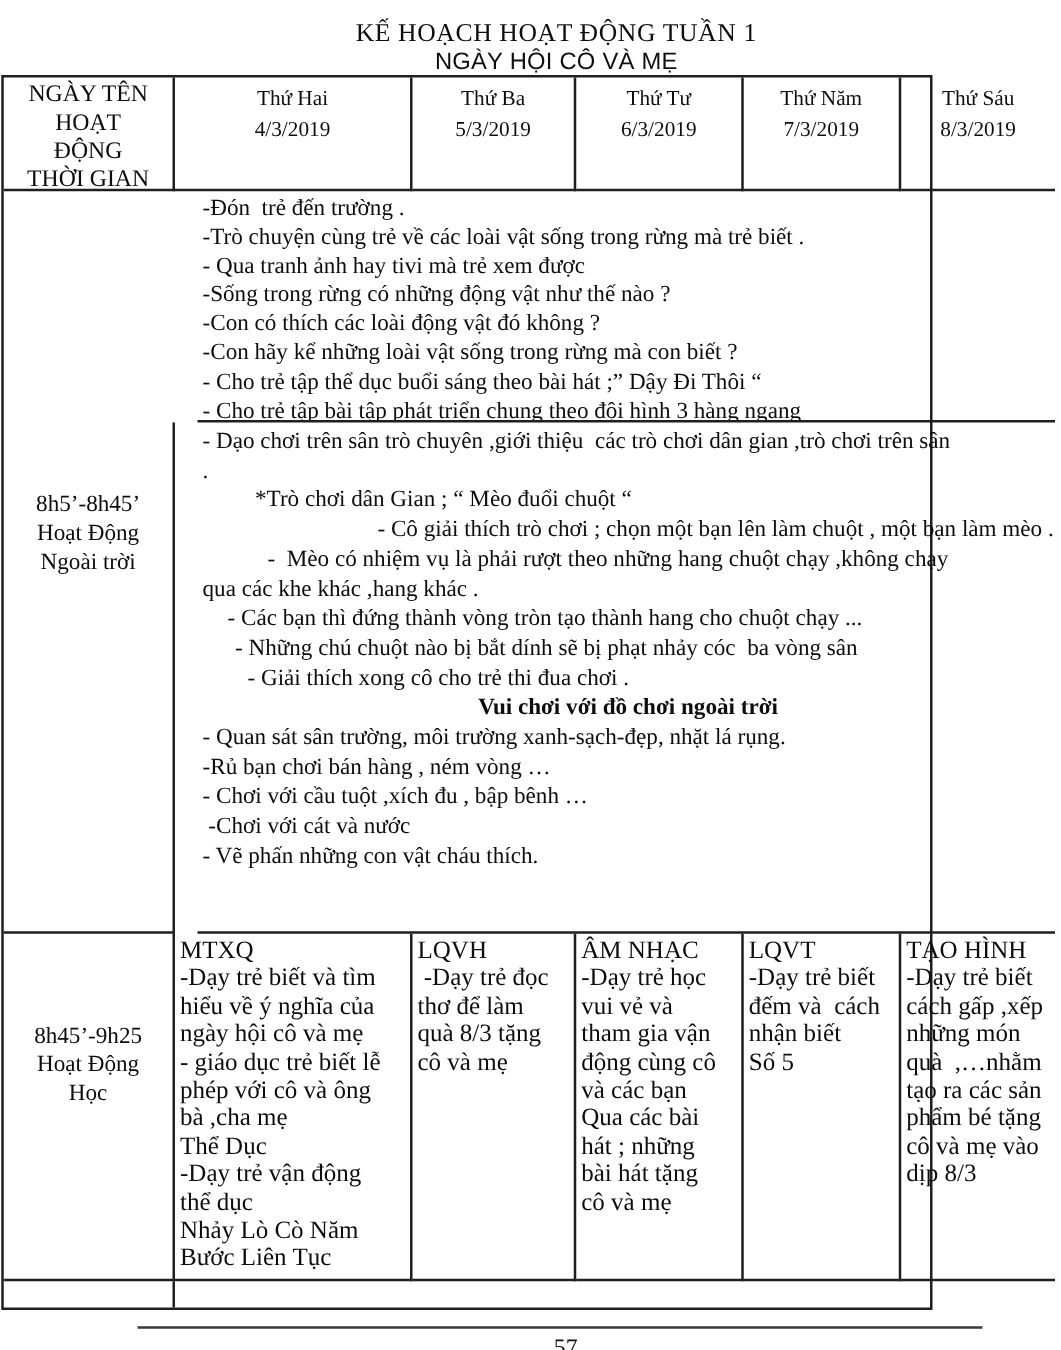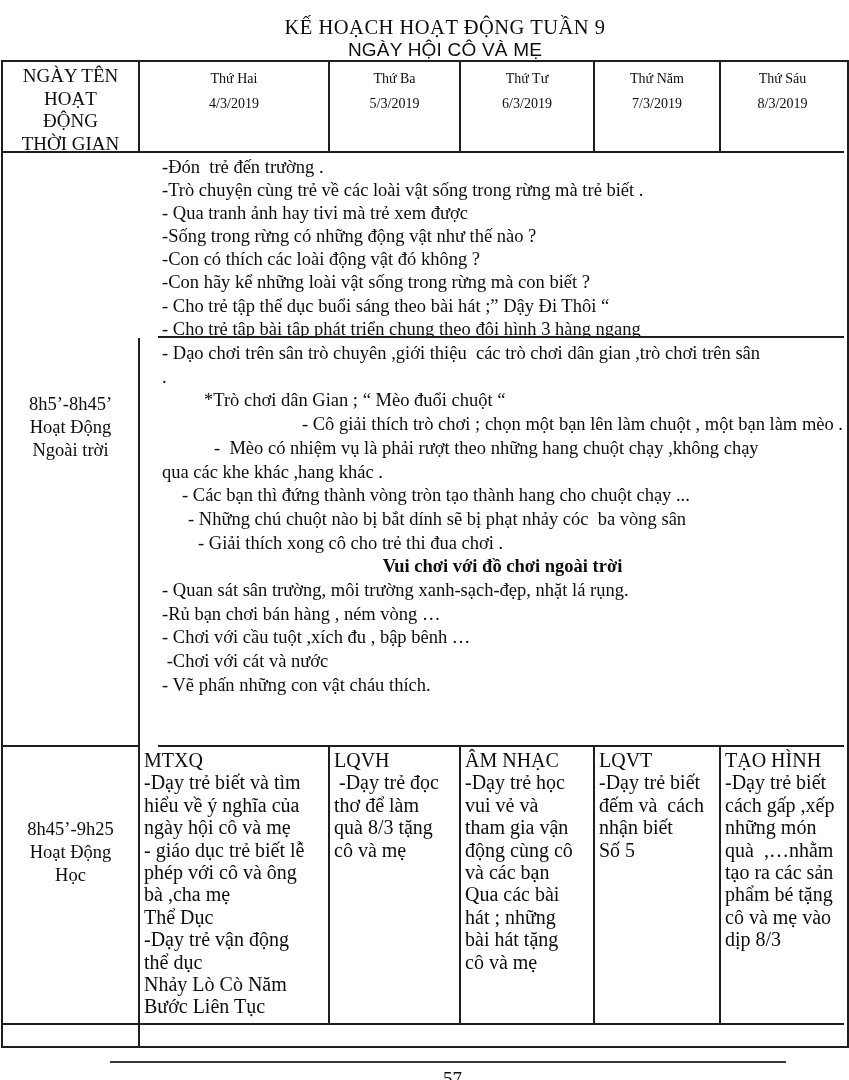--- a/index.html
+++ b/index.html
@@ -19,41 +19,41 @@
   }
   .doc-subtitle{
     position:absolute;top:39px;left:40px;width:810px;
     text-align:center;
     font-family:"Liberation Sans","DejaVu Sans",sans-serif;
     font-size:19px;letter-spacing:0.2px;
     white-space:pre;
   }
   .schedule-table{
     position:absolute;left:1px;top:60px;
-    width:848px;height:988px;
+    width:745px;height:988px;
     box-sizing:border-box;
     border:2px solid #1f1f1f;
     display:grid;
     grid-template-columns:137px 190px 131px 134px 126px 123px;
     grid-template-rows:91px 185px 409px 278px 21px;
     background:#ffffff;
   }
   .cell{
     box-sizing:border-box;
     border-right:2px solid #1f1f1f;
     border-bottom:2px solid #1f1f1f;
     overflow:hidden;
   }
   .cell.last-col{border-right:none;}
   .cell.last-row{border-bottom:none;}
   .corner{
     text-align:center;font-size:19px;line-height:22.5px;padding-top:3px;
   }
   .day{
-    text-align:center;font-size:14px;line-height:25px;padding-top:4px;
+    text-align:center;font-size:17px;line-height:25px;padding-top:4px;
   }
   .time{
     text-align:center;font-size:18.5px;line-height:23px;padding-top:3px;
   }
   .time.r2{padding-top:55px;}
   .time.r3{padding-top:71px;}
   .content{
     font-size:18.5px;line-height:23.1px;
     padding:3px 1px 0 4px;
     margin-left:18px;
@@ -72,21 +72,21 @@
   .page-number{
     position:absolute;top:1068px;left:40px;width:825px;
     text-align:center;font-size:19px;
   }
 </style>
 </head>
 <body>
 
 <div class="page">
 
-  <div class="doc-title">KẾ HOẠCH HOẠT ĐỘNG TUẦN 9</div>
+  <div class="doc-title">KẾ HOẠCH HOẠT ĐỘNG TUẦN 1</div>
   <div class="doc-subtitle">NGÀY HỘI CÔ VÀ MẸ</div>
 
   <div class="schedule-table">
 
     <div class="cell corner">
         <div class="hline">NGÀY TÊN</div>
         <div class="hline">HOẠT</div>
         <div class="hline">ĐỘNG</div>
         <div class="hline">THỜI GIAN</div>
       </div>

